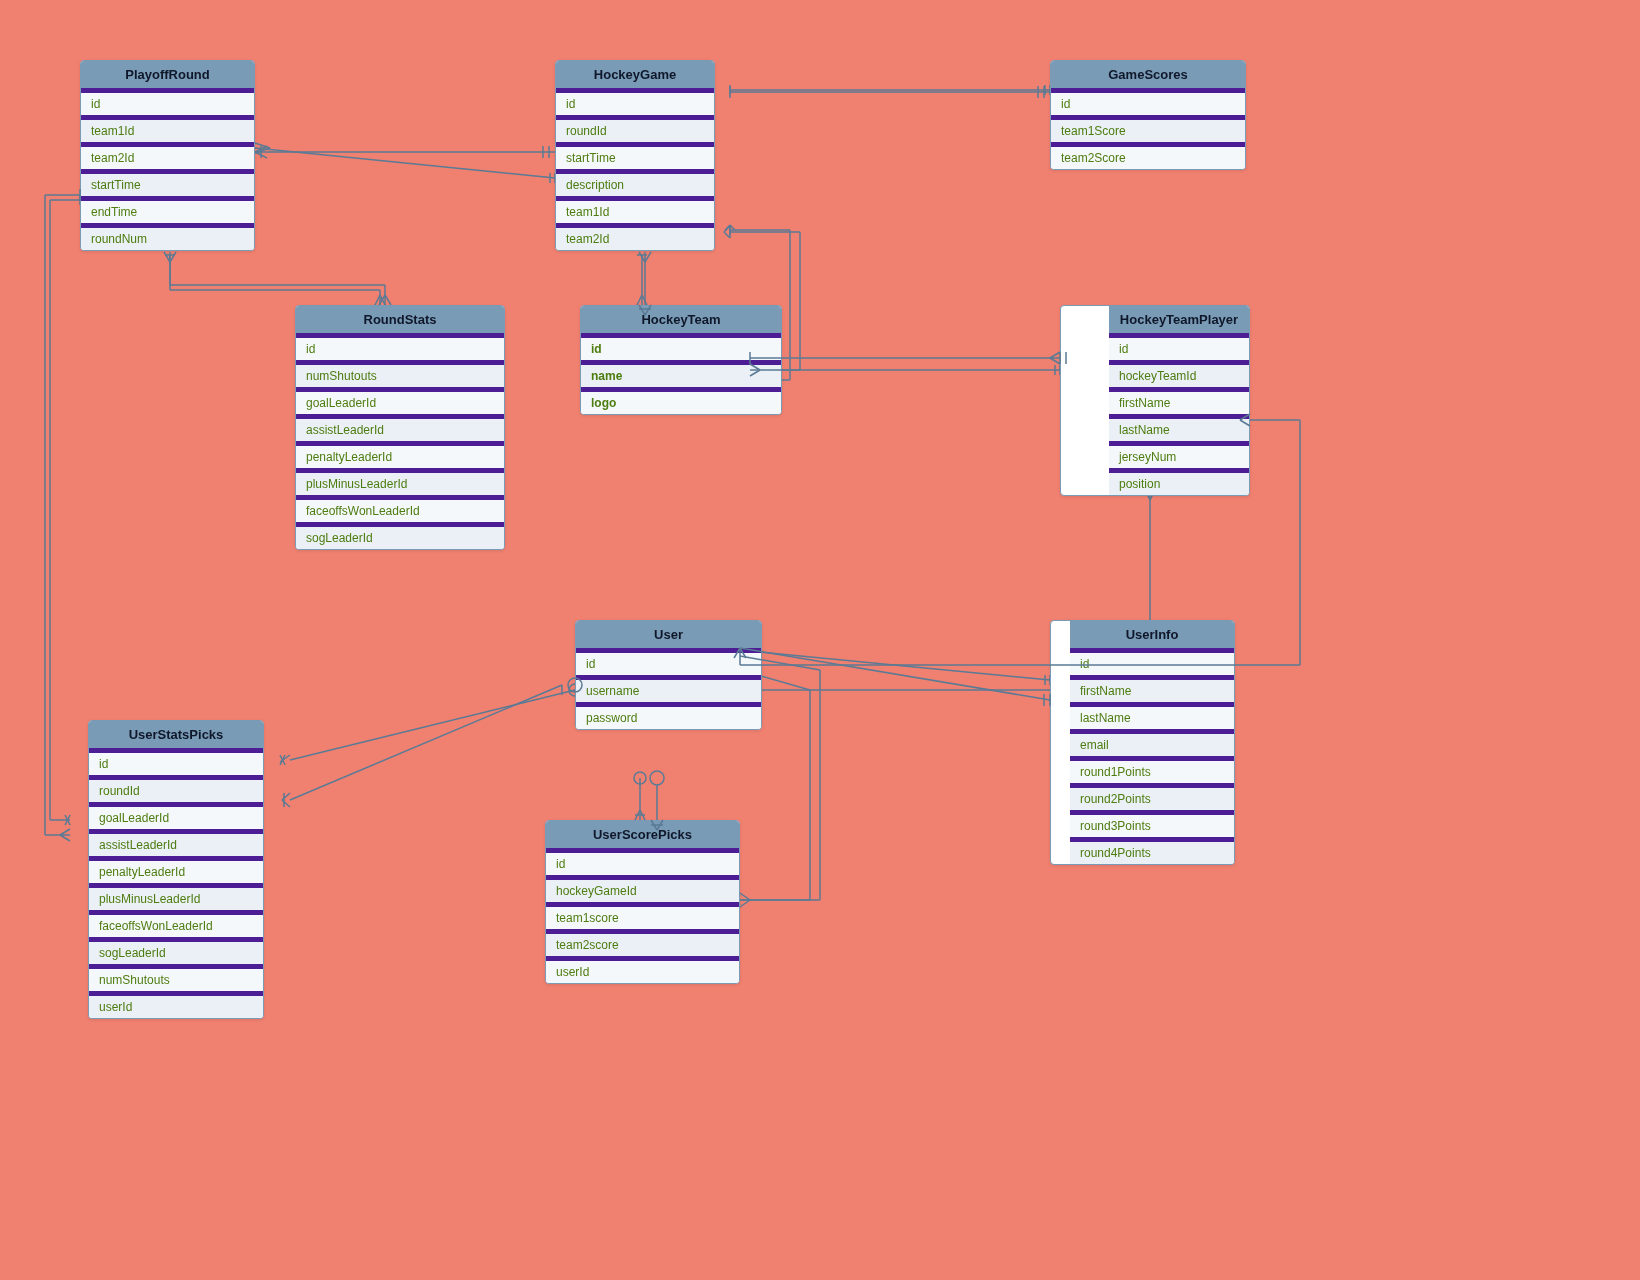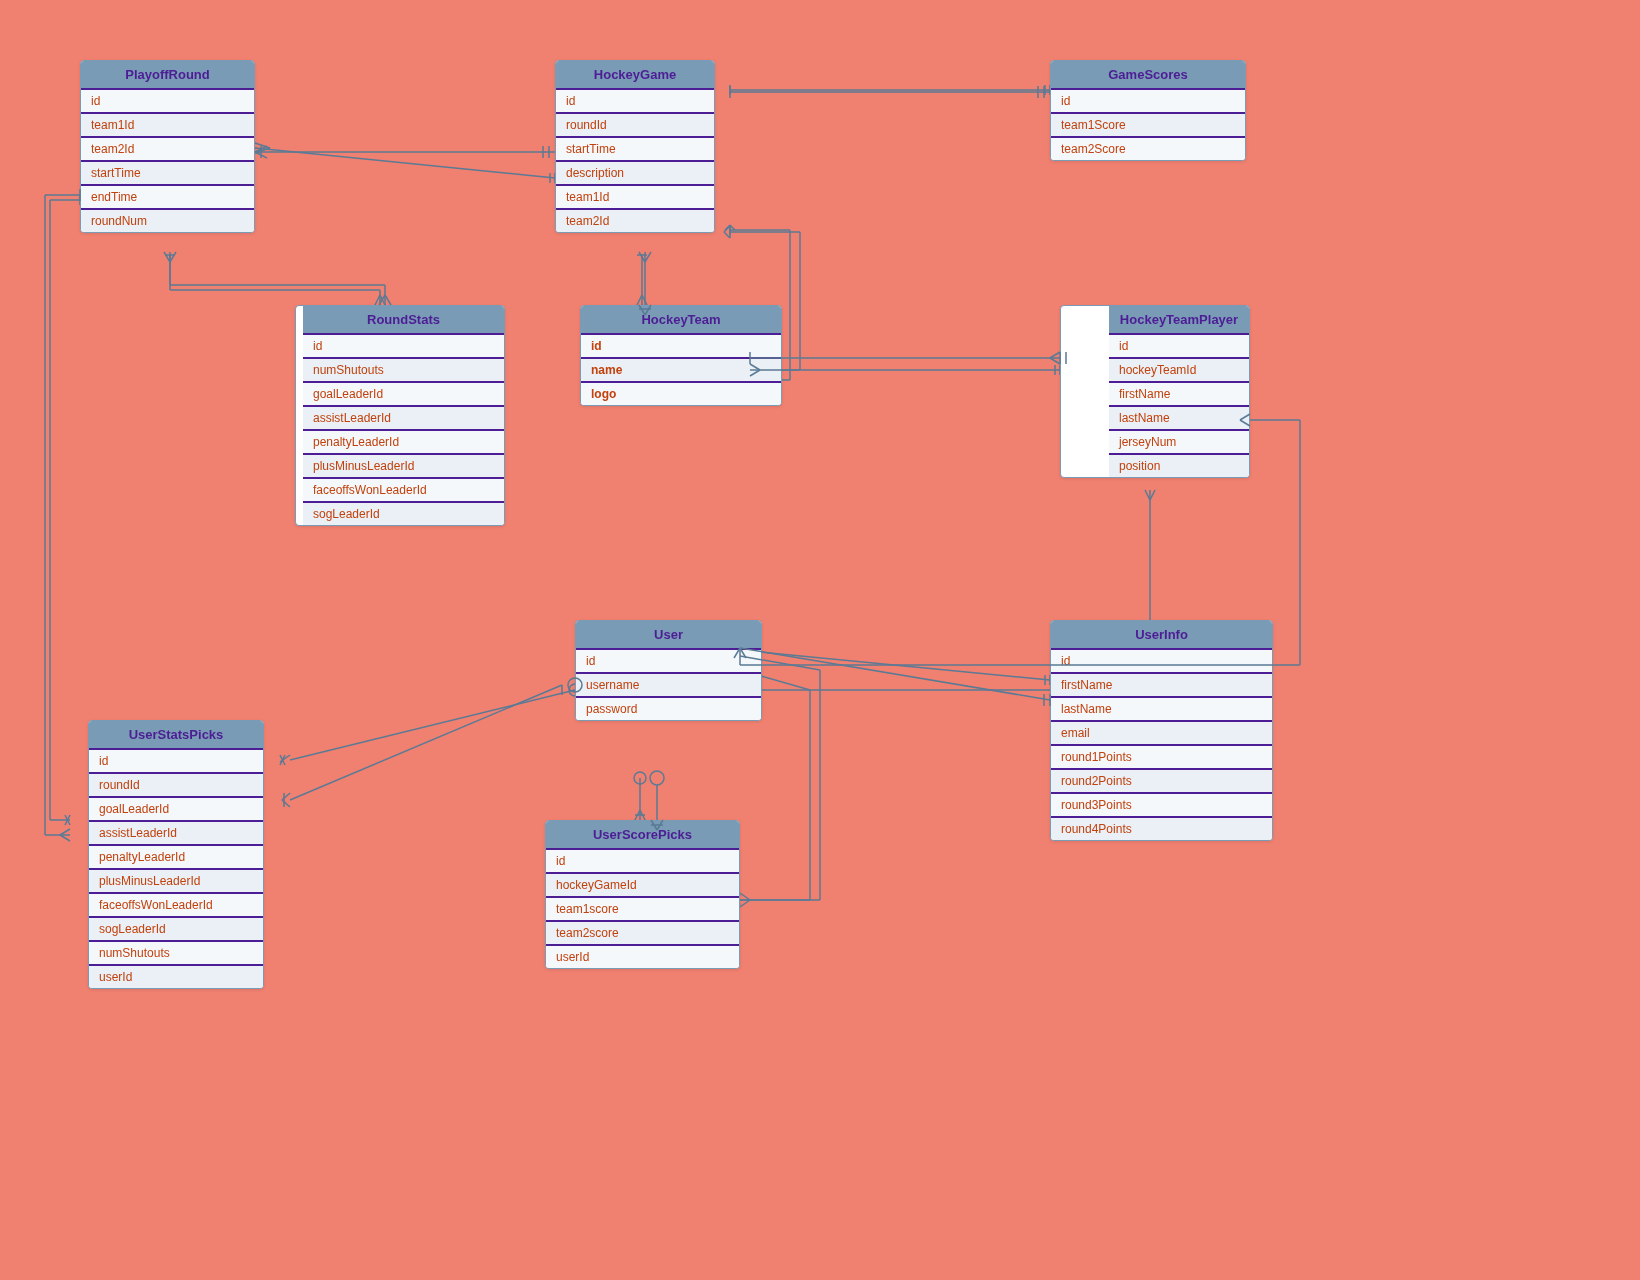--- a/index.html
+++ b/index.html
@@ -15,31 +15,31 @@
       position: absolute;
       background: #fff;
       border: 1.5px solid #7a9bb5;
       border-radius: 4px;
       min-width: 160px;
       overflow: hidden;
       box-shadow: 0 1px 3px rgba(0,0,0,0.1);
     }
     .entity-header {
       background: #7a9bb5;
-      color: #4c1d95;
+      color: #0f172a;
       font-weight: bold;
       font-size: 13px;
       padding: 6px 10px;
       text-align: center;
     }
     .entity-row {
       padding: 4px 10px;
       font-size: 12px;
-      color: #c2410c;
-      border-top: 2px solid #4c1d95;
+      color: #4d7c0f;
+      border-top: 5px solid #4c1d95;
       background: #f5f8fb;
     }
     .entity-row:nth-child(odd) {
       background: #eaf0f5;
     }
     .entity-row.bold {
       font-weight: bold;
     }
     svg.connections {
       position: absolute;
@@ -178,21 +178,21 @@
   <div class="entity-row">team2Id</div>
 </div>
 
 <div class="entity" style="left:1050px; top:60px; width:196px;">
   <div class="entity-header">GameScores</div>
   <div class="entity-row">id</div>
   <div class="entity-row">team1Score</div>
   <div class="entity-row">team2Score</div>
 </div>
 
-<div class="entity" style="left:295px; top:305px; width:210px;padding-left:7px;">
+<div class="entity" style="left:295px; top:305px; width:210px;">
   <div class="entity-header">RoundStats</div>
   <div class="entity-row">id</div>
   <div class="entity-row">numShutouts</div>
   <div class="entity-row">goalLeaderId</div>
   <div class="entity-row">assistLeaderId</div>
   <div class="entity-row">penaltyLeaderId</div>
   <div class="entity-row">plusMinusLeaderId</div>
   <div class="entity-row">faceoffsWonLeaderId</div>
   <div class="entity-row">sogLeaderId</div>
 </div>
@@ -214,21 +214,21 @@
   <div class="entity-row">position</div>
 </div>
 
 <div class="entity" style="left:575px; top:620px; width:187px;">
   <div class="entity-header">User</div>
   <div class="entity-row">id</div>
   <div class="entity-row">username</div>
   <div class="entity-row">password</div>
 </div>
 
-<div class="entity" style="left:1050px; top:620px; width:223px;">
+<div class="entity" style="left:1050px; top:620px; width:185px;padding-left:19px;">
   <div class="entity-header">UserInfo</div>
   <div class="entity-row">id</div>
   <div class="entity-row">firstName</div>
   <div class="entity-row">lastName</div>
   <div class="entity-row">email</div>
   <div class="entity-row">round1Points</div>
   <div class="entity-row">round2Points</div>
   <div class="entity-row">round3Points</div>
   <div class="entity-row">round4Points</div>
 </div>

